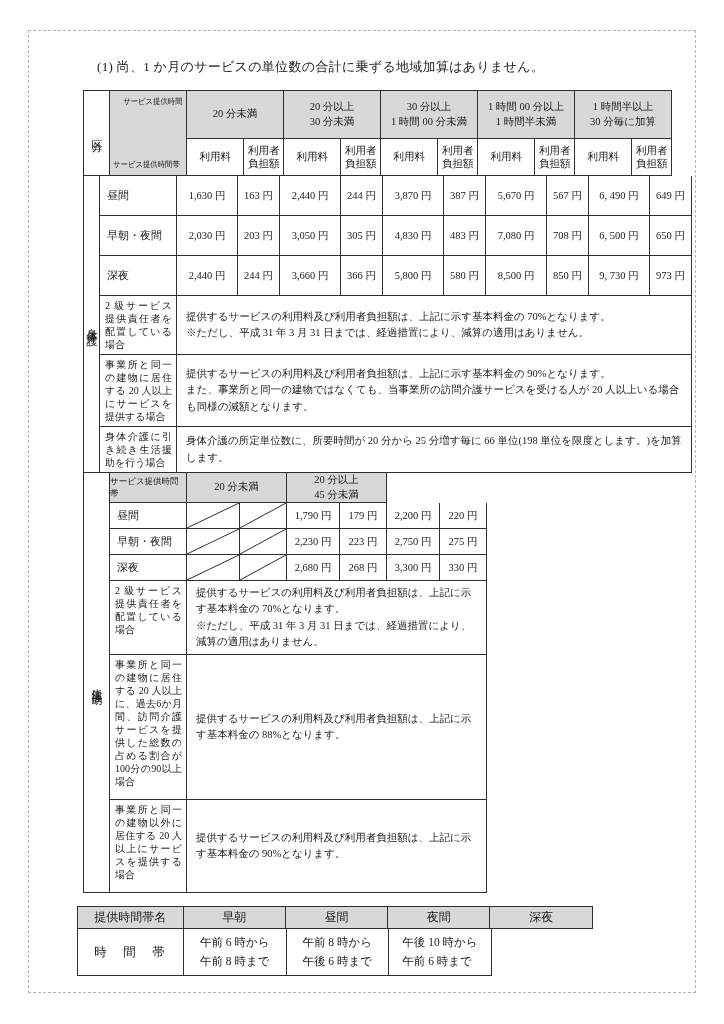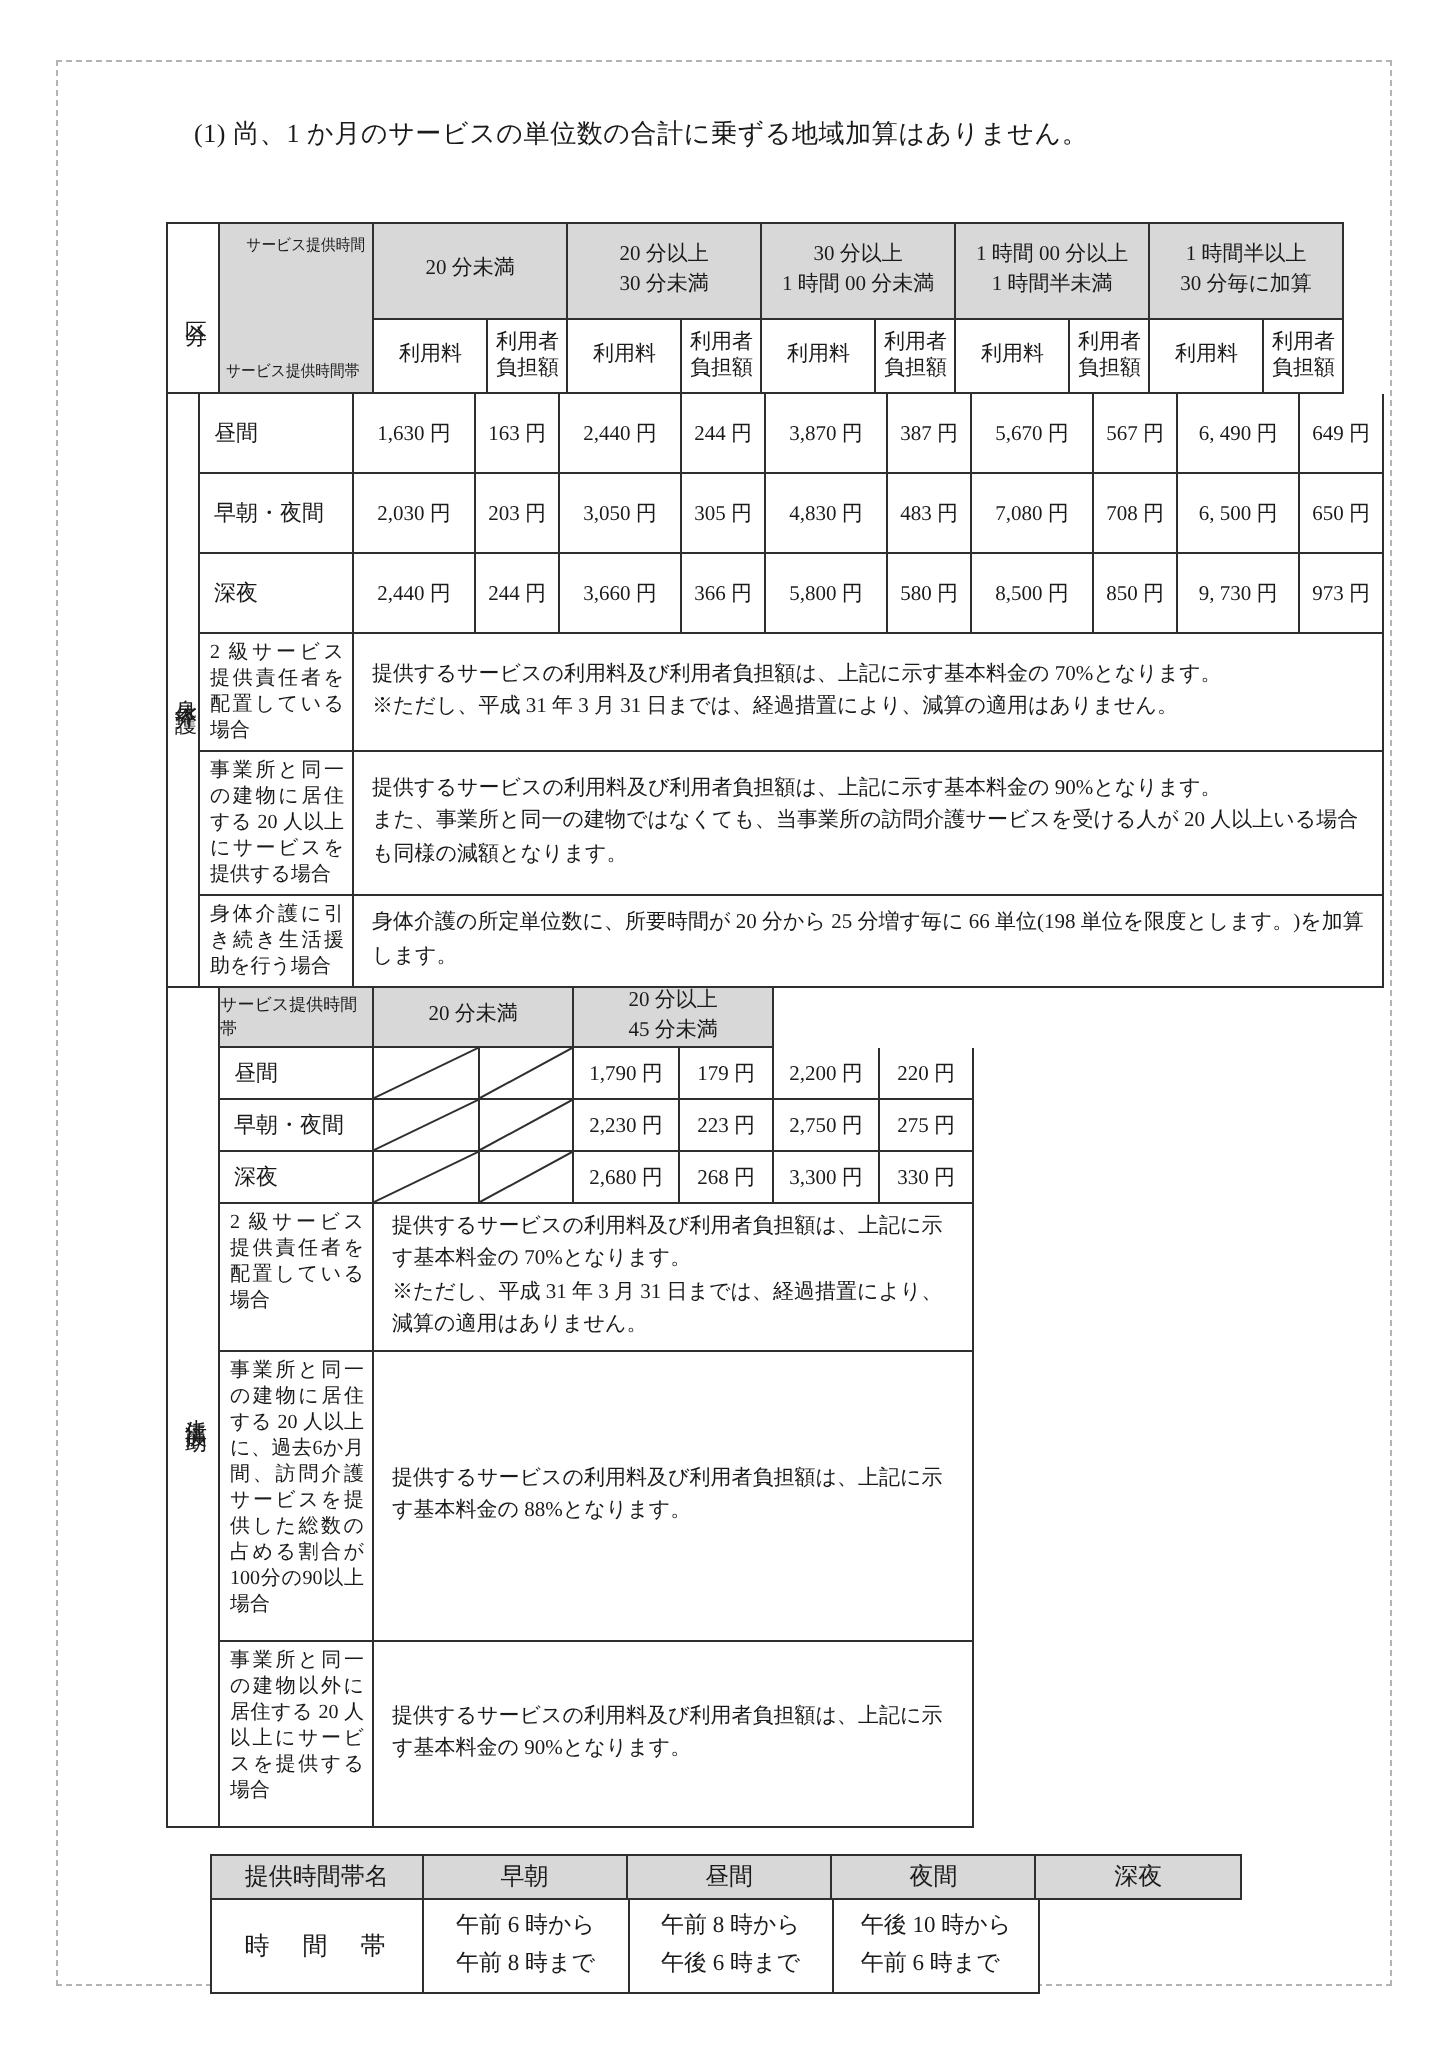--- a/index.html
+++ b/index.html
@@ -15,21 +15,21 @@
     color:var(--ink);
   }
   .frame{
     position:absolute;left:28px;top:30px;width:668px;height:963px;
     border:1px dashed #b3b3b3;background:#fff;
   }
   .note{margin:27px 0 0 68px;font-size:13px;letter-spacing:.3px}
 
   
   .big{
-    margin:35px 0 0 54px;width:589px;
+    margin:14px 0 0 54px;width:589px;
     border-top:1px solid var(--bc);border-left:1px solid var(--bc);
     font-size:10.5px;
   }
   .sec{display:flex;align-items:stretch}
   .cell{border-right:1px solid var(--bc);border-bottom:1px solid var(--bc);background:#fff}
   .left-cell{width:26px;display:flex;align-items:center;justify-content:center}
   .vspan{writing-mode:vertical-rl;text-orientation:upright;font-size:11px;letter-spacing:2px}
   .flexcol{display:flex;flex-direction:column;flex:1}
   .hrow{display:flex}
 
@@ -64,21 +64,21 @@
   .lcorner{width:77px;min-height:30px;background:var(--gray);display:flex;align-items:center;justify-content:center;font-size:8.5px}
   .lthead{width:100px;min-height:30px;background:var(--gray);display:flex;align-items:center;justify-content:center;text-align:center;white-space:pre-line;line-height:1.35}
   .lfrow{height:26px}
   .w-lfee{width:53px}.w-lburden{width:47px}
   .na{position:relative;padding:0}
   .na svg{position:absolute;inset:0;width:100%;height:100%;display:block}
   .life-ctext{width:300px;flex:none}
 
   
   .btable{
-    margin:13px 0 0 76px;width:516px;
+    margin:13px 0 0 48px;width:516px;
     border-top:1px solid var(--bc);border-left:1px solid var(--bc);
   }
   .bhead .cell{
     height:22px;background:var(--gray);
     display:flex;align-items:center;justify-content:center;font-size:12px
   }
   .bdata .cell{
     min-height:47px;display:flex;align-items:center;justify-content:center;
     font-size:11.5px;white-space:pre-line;line-height:1.65;text-align:left
   }

